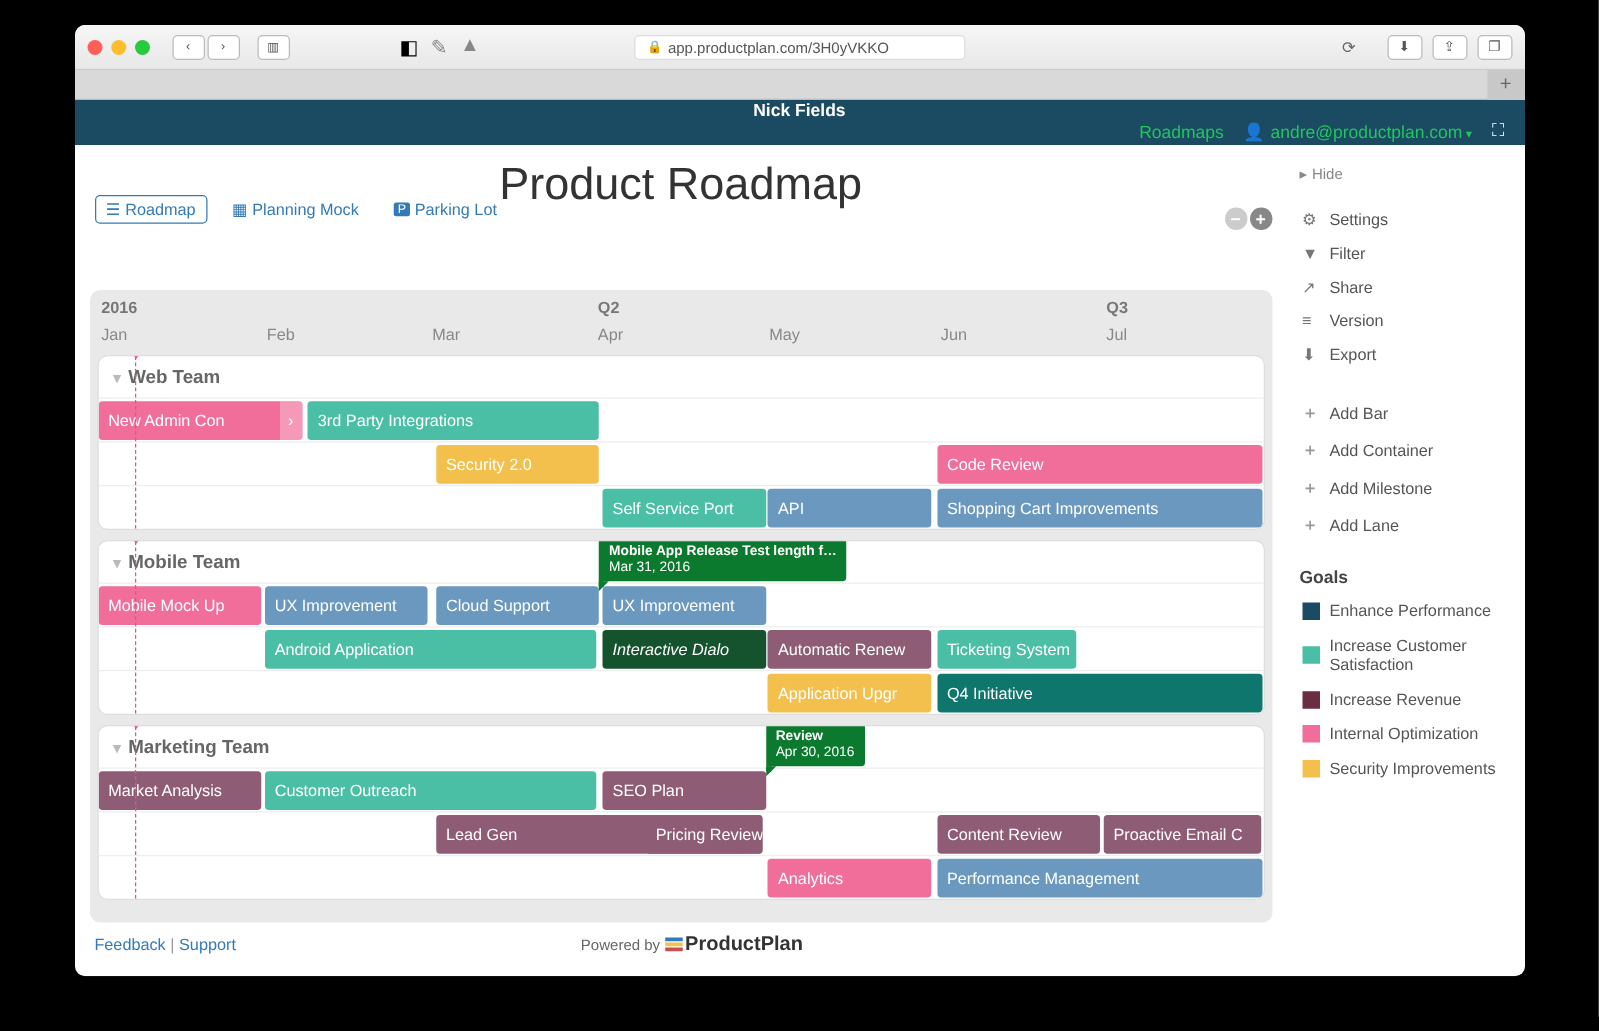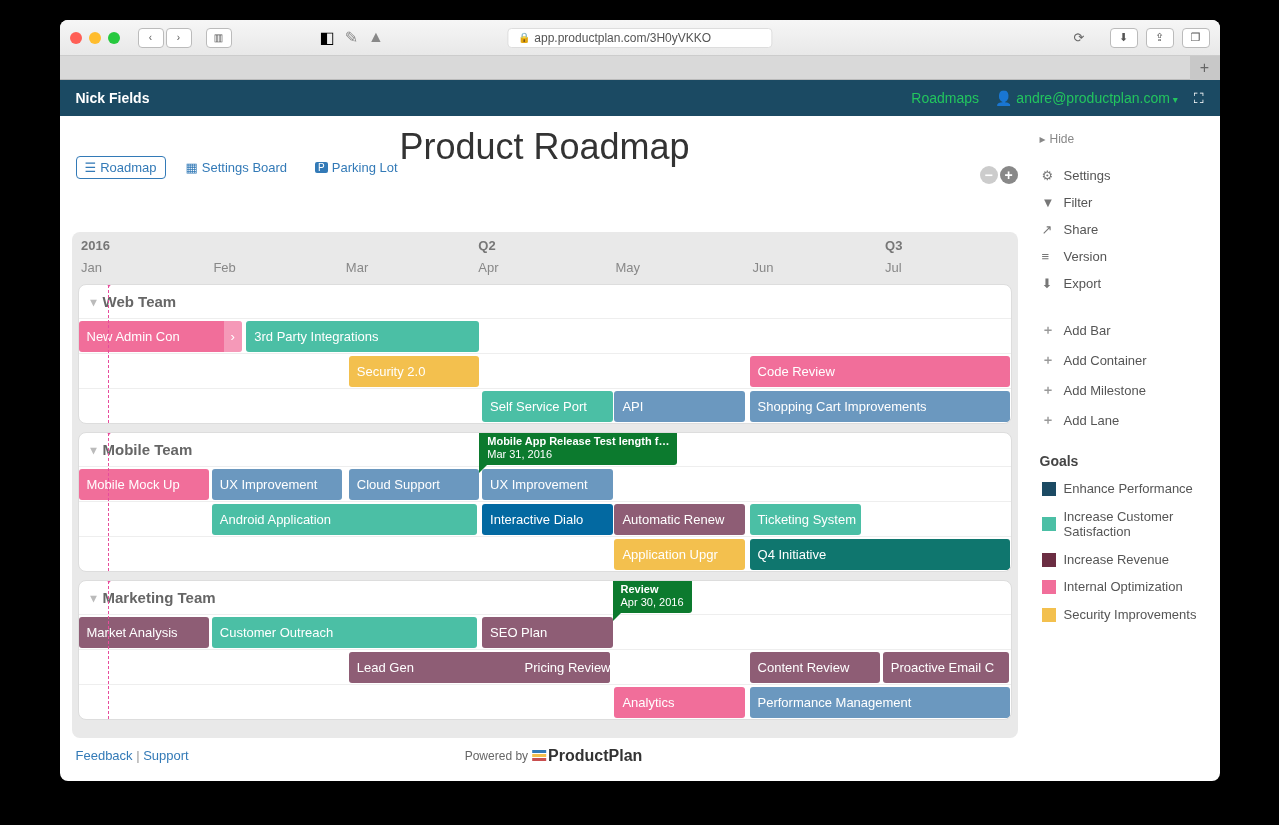--- a/index.html
+++ b/index.html
@@ -11,21 +11,21 @@
 .tlight.r{background:#ff5f56;} .tlight.y{background:#ffbd2e;} .tlight.g{background:#27c93f;}
 .navbtns { display:flex; gap:2px; margin-left:10px; }
 .navbtn { width:26px; height:20px; border:1px solid #bbb; background:#fff; border-radius:4px; display:flex; align-items:center; justify-content:center; font-size:10px; color:#555;}
 .url { position:absolute; left:50%; transform:translateX(-50%); font-size:12px; color:#555; display:flex; align-items:center; gap:4px; background:#fff; border:1px solid #ddd; border-radius:4px; padding:2px 60px 2px 10px; }
 .lock { font-size:10px; color:#888; }
 .reload { position:absolute; right:135px; font-size:13px; color:#666; }
 .tbicons { margin-left:auto; display:flex; gap:8px; }
 .tbico { width:28px; height:20px; border:1px solid #bbb; background:#fff; border-radius:4px; display:flex; align-items:center; justify-content:center; font-size:11px; color:#555;}
 .tabstrip { height:24px; background:#d9d9d9; border-bottom:1px solid #bbb; position:relative;}
 .tabplus { position:absolute; right:0; top:0; width:30px; height:24px; background:#c8c8c8; display:flex; align-items:center; justify-content:center; color:#666; font-size:16px;}
-.appbar { background:#1b4a63; color:#fff; height:36px; display:flex; align-items:center; padding:0 16px; font-size:14px; }
+.appbar { background:#1b4a63; color:#fff; height:36px; display:flex; align-items:center; padding:0 16px; font-size:14px;flex-direction:column; }
 .appbar .user { margin-left:auto; display:flex; align-items:center; gap:16px; }
 .appbar a { color:#22c55e; text-decoration:none; }
 .caret::after{content:" ▾"; font-size:10px;}
 .content { display:flex; }
 .main { flex:1; padding:10px 0 0 0; position:relative; }
 .title { text-align:center; font-size:36px; font-weight:300; color:#333; margin-bottom:6px; }
 .viewtabs { position:absolute; top:40px; left:16px; display:flex; gap:12px; font-size:13px; }
 .viewtab { color:#337ab7; cursor:pointer; display:flex; align-items:center; gap:4px; padding:3px 8px; border-radius:4px;}
 .viewtab.active { border:1px solid #337ab7; }
 .zoom { position:absolute; top:50px; right:12px; display:flex; gap:2px; }
@@ -107,21 +107,21 @@
   <div class="content">
     <div class="main">
       <div class="title">Product Roadmap</div>
       <div class="viewtabs">
         <div class="viewtab active">
             <span>☰</span>
             <span>Roadmap</span>
           </div>
         <div class="viewtab">
             <span>▦</span>
-            <span>Settings Board</span>
+            <span>Planning Mock</span>
           </div>
         <div class="viewtab">
             <span style="background:#337ab7;color:#fff;padding:0 3px;border-radius:2px;font-size:10px">P</span>
             <span>Parking Lot</span>
           </div>
       </div>
       <div class="zoom">
         <span class="m">−</span>
         <span class="p">+</span>
       </div>
@@ -193,21 +193,21 @@
                   <span>Cloud Support</span>
                 </div>
                 <div class="bar" style="left: 43.3%; width: 14%; background: rgb(107, 152, 191);">
                   <span>UX Improvement</span>
                 </div>
               </div>
               <div class="row">
                 <div class="bar" style="left: 14.3%; width: 28.5%; background: rgb(75, 191, 165);">
                   <span>Android Application</span>
                 </div>
-                <div class="bar" style="left: 43.3%; width: 14%; background: #0369a1;">
+                <div class="bar" style="left: 43.3%; width: 14%; background: #14532d; font-style: italic;">
                   <span>Interactive Dialo</span>
                 </div>
                 <div class="bar" style="left: 57.5%; width: 14%; background: rgb(142, 93, 117);">
                   <span>Automatic Renew</span>
                 </div>
                 <div class="bar" style="left: 72%; width: 12%; background: rgb(75, 191, 165);">
                   <span>Ticketing System</span>
                 </div>
               </div>
               <div class="row">

